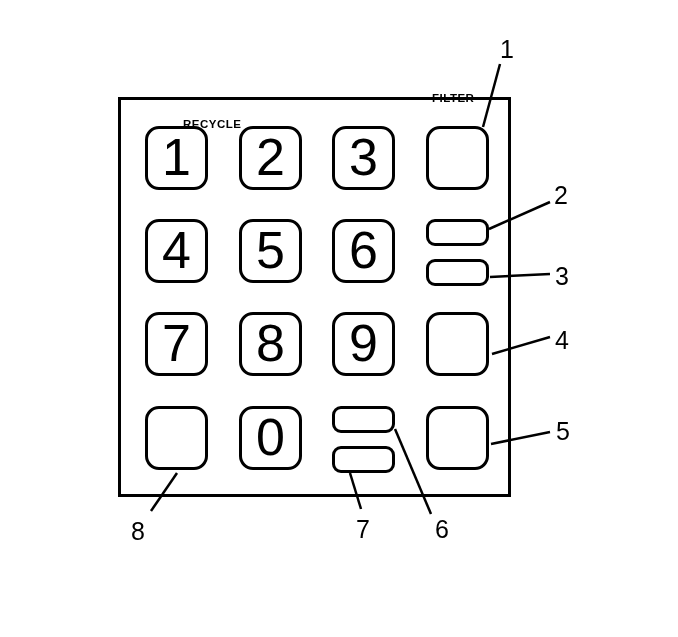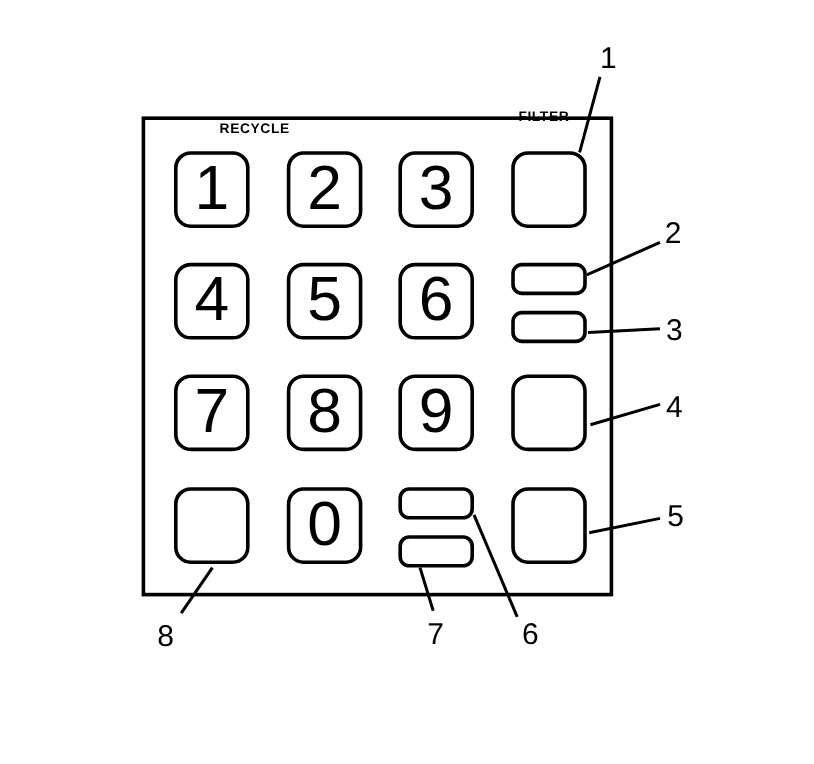--- a/index.html
+++ b/index.html
@@ -27,21 +27,21 @@
     background: #ffffff;
   }
   .panel-label {
     position: absolute;
     font-size: 11.5px;
     font-weight: bold;
     letter-spacing: 0.5px;
     color: #000000;
     white-space: nowrap;
   }
-  .label-recycle { left: 152px; top: 102px; padding-left: 31px; }
+  .label-recycle { left: 152px; top: 118px; padding-left: 31px; }
   .label-filter  { left: 432px; top: 92px; }
   .key {
     position: absolute;
     box-sizing: border-box;
     width: 63px;
     height: 64px;
     border: 3px solid #000000;
     border-radius: 14px;
     background: #ffffff;
     display: flex;

